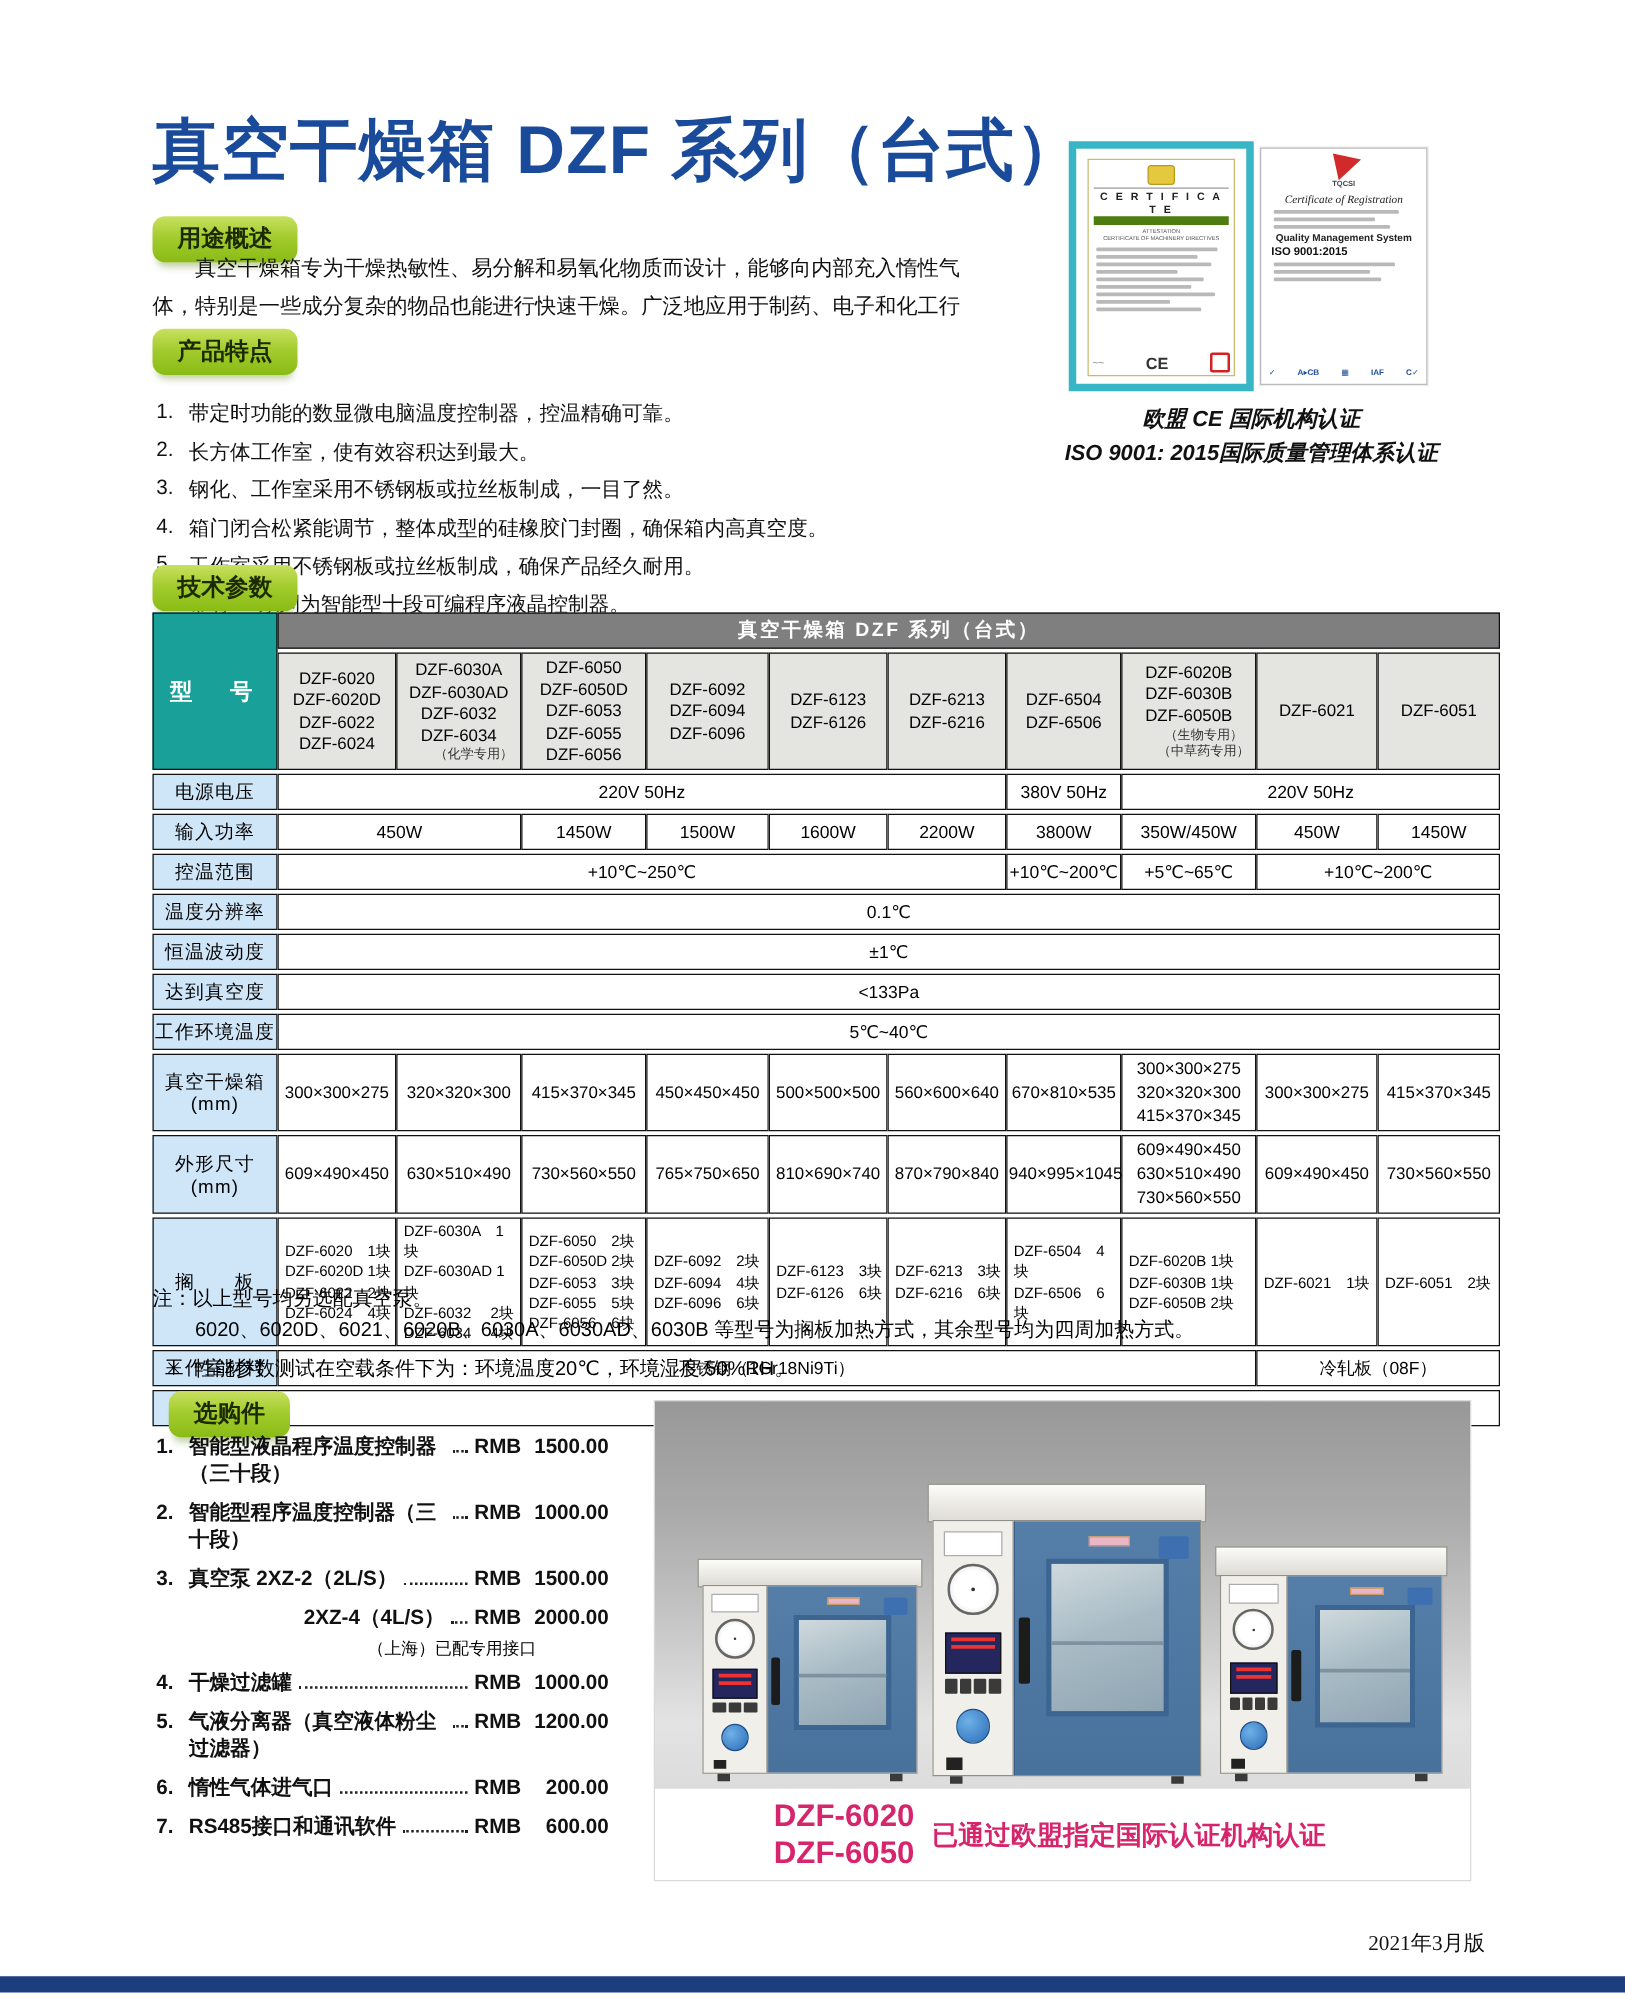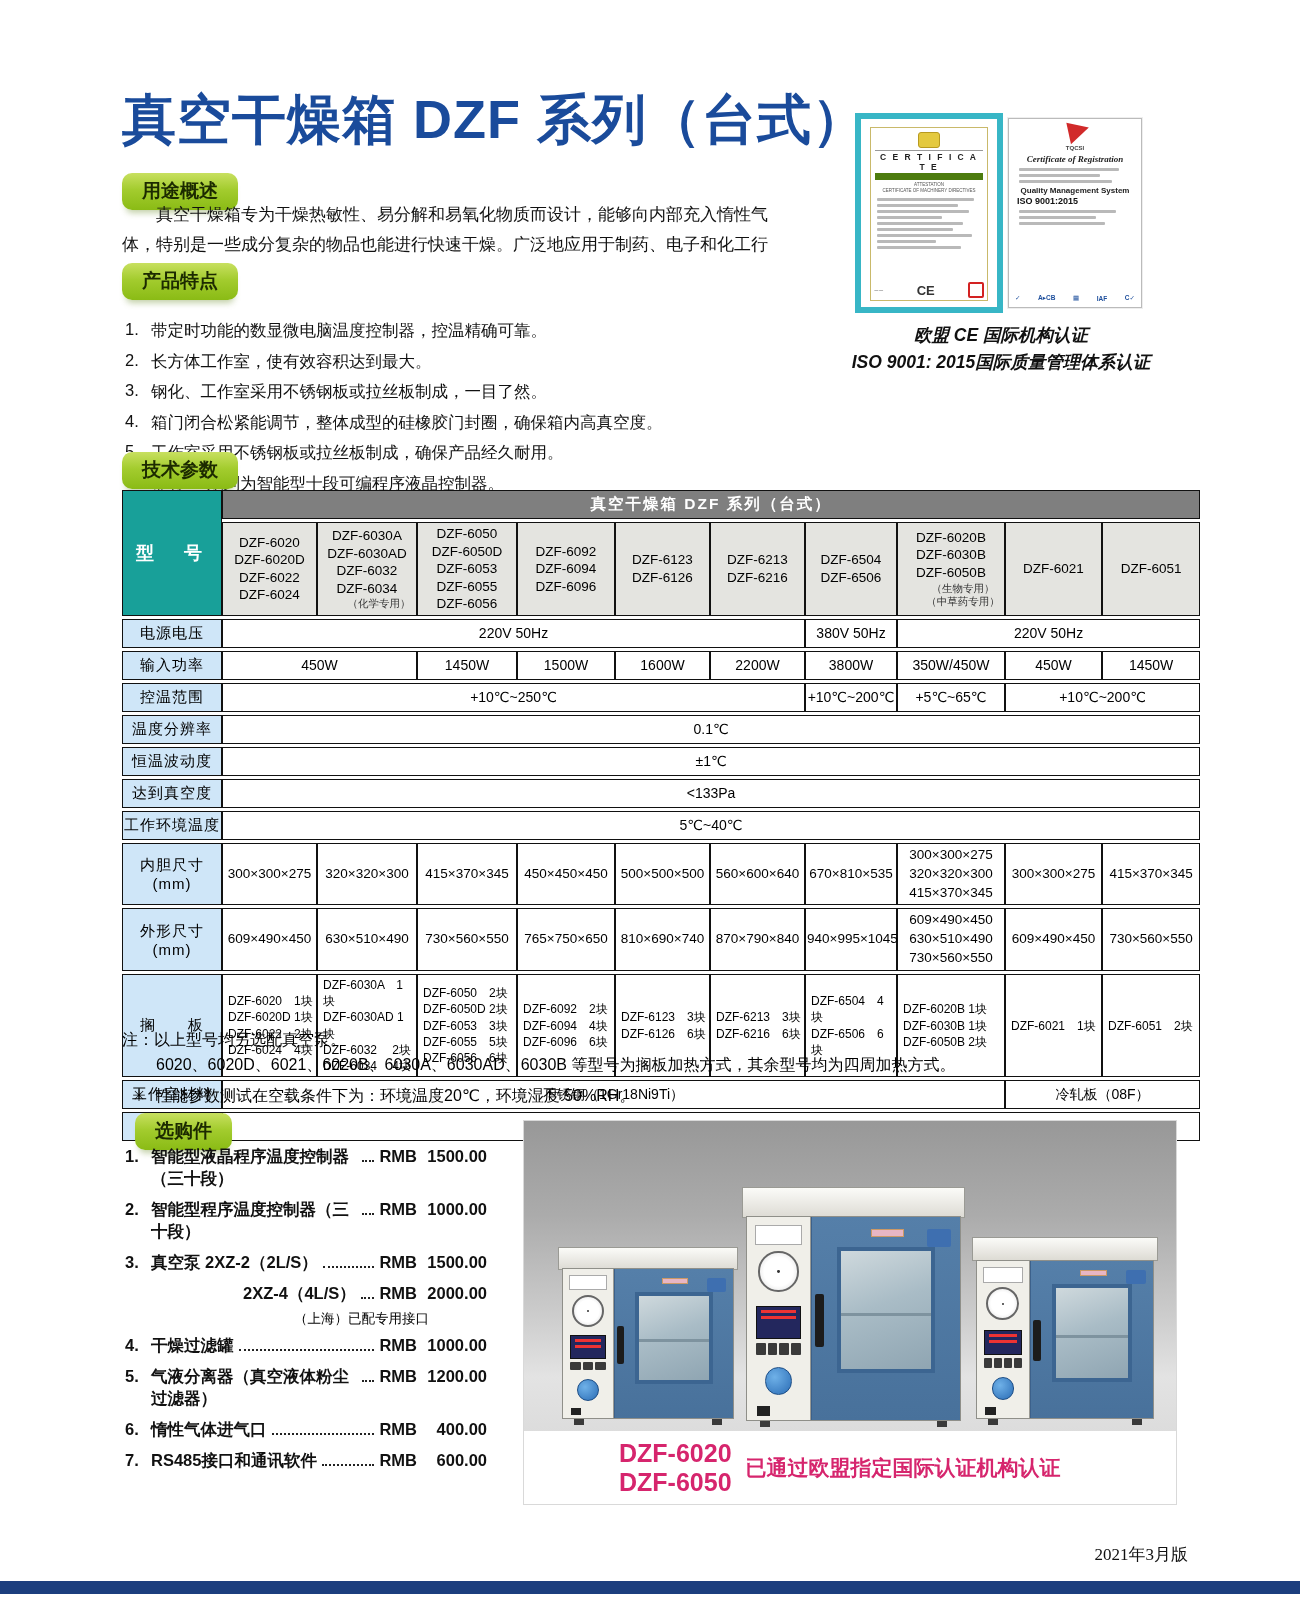--- a/index.html
+++ b/index.html
@@ -36,21 +36,21 @@
                 align-items:center; justify-content:space-between; }
   .ce-mark { font-size:13px; font-weight:bold; color:#333; }
   .red-logo { width:16px; height:16px; background:#fff; border:2px solid #d32222; border-radius:2px; }
 
   .cert2 { position:absolute; left:1008px; top:118px; width:134px; height:190px;
            background:#fff; border:1px solid #bbb; box-shadow:0 0 0 1px #eee; padding:6px 8px; position:absolute; }
   .tq-check { width:0; height:0; margin:0 auto; border-left:9px solid transparent;
               border-right:14px solid transparent; border-top:20px solid #d12a2a; transform:rotate(12deg); }
   .tq-label { text-align:center; font-size:6px; font-weight:bold; color:#444; }
   .cert2-title { text-align:center; font-family:"Liberation Serif",serif; font-style:italic;
-                 font-weight:bold; font-size:9px; color:#222; margin-top:3px; }
+                 font-weight:normal; font-size:9px; color:#222; margin-top:3px; }
   .cert2-qms { text-align:center; font-size:8px; font-weight:bold; color:#222; margin-top:3px; }
   .cert2-iso { text-align:left; font-size:9px; font-weight:bold; color:#111; margin-top:1px; }
   .logo-row { position:absolute; bottom:5px; left:6px; right:6px; display:flex;
               justify-content:space-between; align-items:center; }
   .mini-logo { font-size:6.5px; font-weight:bold; color:#1d4e9c; }
   .cert-caption { position:absolute; left:836px; top:322px; width:330px; text-align:center;
                   font-size:17.5px; font-weight:bold; font-style:italic; color:#111; line-height:1.55; }
 
   
   .spec-table { position:absolute; left:122px; top:487px; width:1078px;
@@ -303,21 +303,21 @@
     </tr>
     <tr>
       <td class="row-label">达到真空度</td>
       <td colspan="10">&lt;133Pa</td>
     </tr>
     <tr>
       <td class="row-label">工作环境温度</td>
       <td colspan="10">5℃~40℃</td>
     </tr>
     <tr>
-      <td class="row-label">内胆尺寸(mm)</td>
+      <td class="row-label">真空干燥箱(mm)</td>
       <td class="size-cell pre">300×300×275</td>
       <td class="size-cell pre">320×320×300</td>
       <td class="size-cell pre">415×370×345</td>
       <td class="size-cell pre">450×450×450</td>
       <td class="size-cell pre">500×500×500</td>
       <td class="size-cell pre">560×600×640</td>
       <td class="size-cell pre">670×810×535</td>
       <td class="size-cell pre">300×300×275
 320×320×300
 415×370×345</td>
@@ -433,21 +433,21 @@
         <span>气液分离器（真空液体粉尘过滤器）</span>
       <span class="leader"></span>
         <span class="opt-cur">RMB</span>
         <span class="opt-price">1200.00</span>
       </div>
     <div class="opt-row">
       <span class="opt-num">6.</span>
         <span>惰性气体进气口</span>
       <span class="leader"></span>
         <span class="opt-cur">RMB</span>
-        <span class="opt-price">400.00</span>
+        <span class="opt-price">200.00</span>
       </div>
     <div class="opt-row">
       <span class="opt-num">7.</span>
         <span>RS485接口和通讯软件</span>
       <span class="leader"></span>
         <span class="opt-cur">RMB</span>
         <span class="opt-price">600.00</span>
       </div>
   </div>
 

